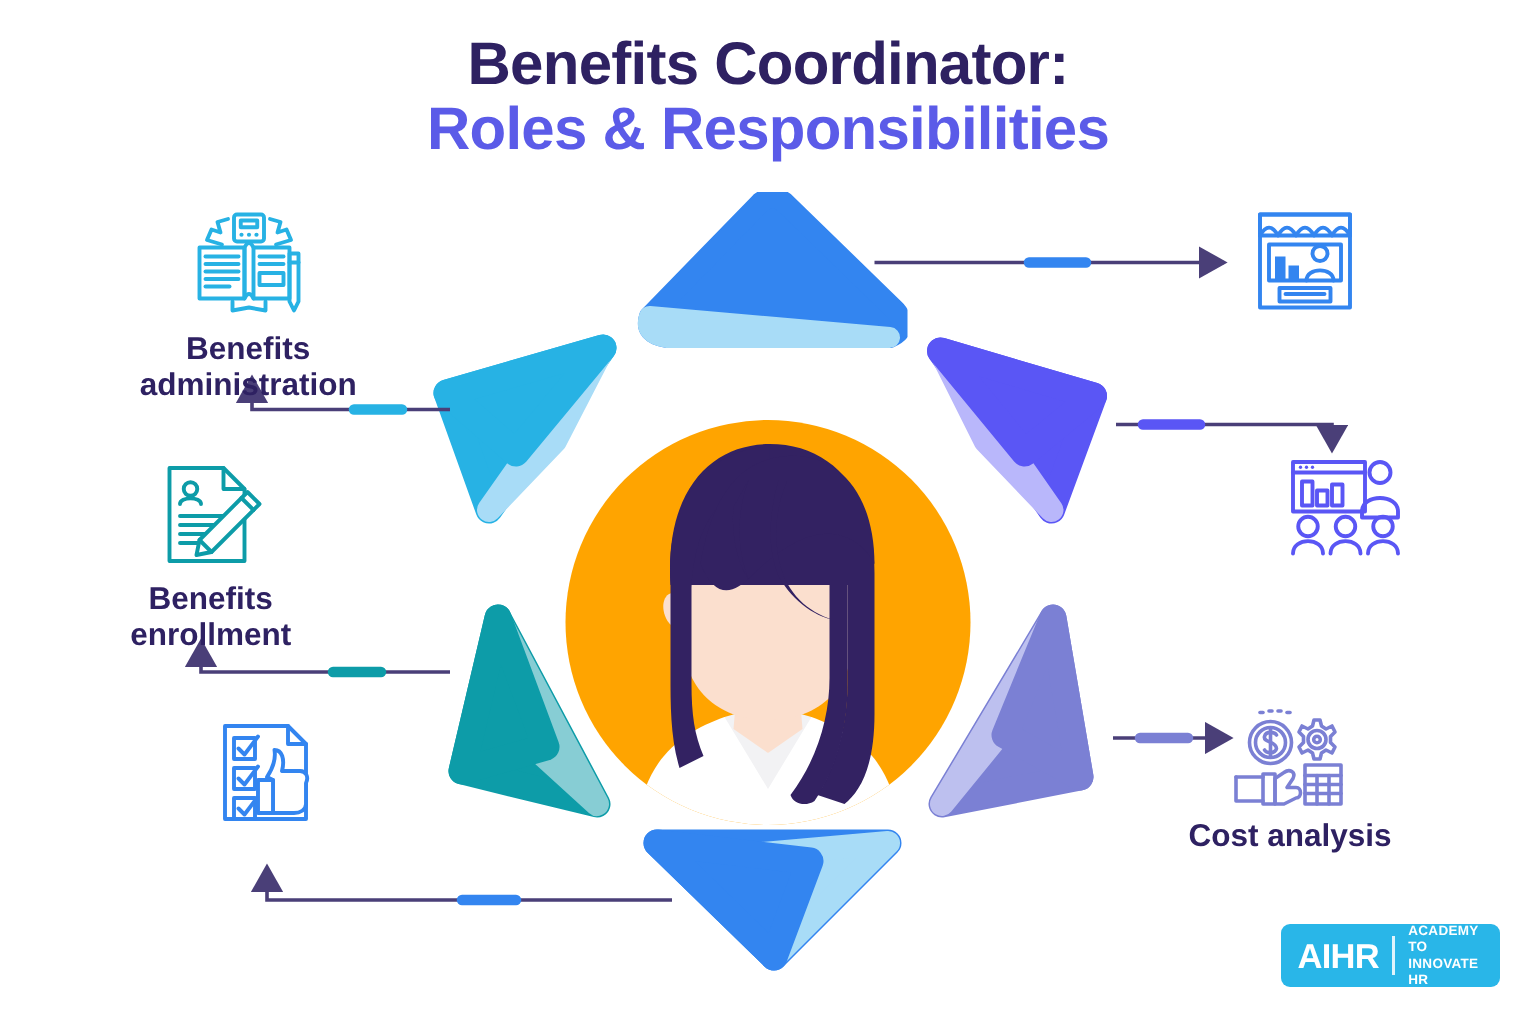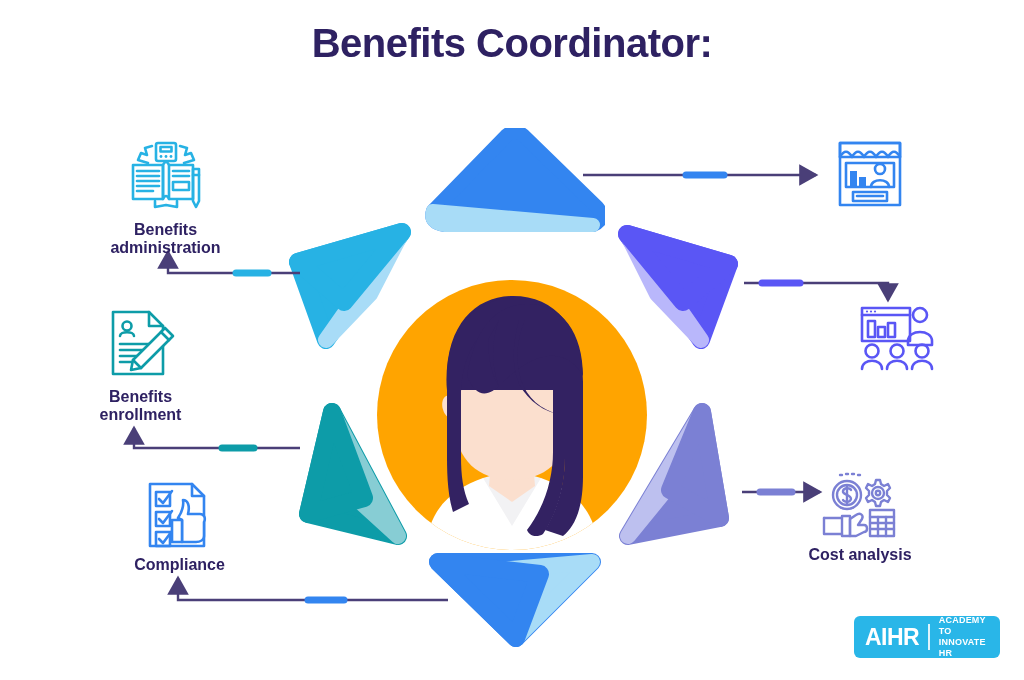--- a/index.html
+++ b/index.html
@@ -52,21 +52,21 @@
     overflow: hidden;
   }
   .person-svg { position: absolute; left: 0; top: 0; }
 
   
   .petal { position: absolute; }
 
   
   .node { position: absolute; }
   .node-label {
-    font-size: 16px;
+    font-size: 21px;
     font-weight: bold;
     color: #2e2162;
     line-height: 1.15;
     text-align: center;
     white-space: pre-line;
   }
   .node-icon { display: block; margin: 0 auto 6px auto; }
 
   .n-ba { left: 58px; top: 139px; width: 215px; }
   .n-be { left: 48px; top: 306px; width: 185px; }
@@ -114,20 +114,21 @@
     white-space: pre-line;
   }
 </style>
 </head>
 <body>
 
 <div id="stage">
 
   <div class="title-block">
     <span class="title-line1">Benefits Coordinator:</span>
+    <span class="title-line2">Roles &amp; Responsibilities</span>
   </div>
 
   <div class="petal" style="left:425px; top:128px;">
     <svg width="180" height="105" viewBox="0 0 180 105">
       <path d="M82 7 Q90 1 98 7 L172 79 Q182 91 168 97 L20 97 Q4 95 8 83 Z" fill="#3385f0" stroke="#3385f0" stroke-width="14" stroke-linejoin="round"></path>
       <path d="M8 83 L168 97 L20 97 Q4 95 8 83 Z" fill="#a8dcf7" stroke="#a8dcf7" stroke-width="14" stroke-linejoin="round"></path>
     </svg>
   </div>
 
   <div class="petal" style="left:284px; top:222px;">
@@ -305,21 +306,20 @@
         <path d="M17 19 L21 23 L30 11"></path>
         <rect x="14" y="32" width="14" height="14"></rect>
         <path d="M17 39 L21 43 L30 31"></path>
         <rect x="14" y="52" width="14" height="14"></rect>
         <path d="M17 59 L21 63 L30 51"></path>
         <path d="M36 38 C40 32 42 26 41 20 C46 20 48 26 46 34 L58 34
                  C62 34 64 38 62 42 L62 56 C62 60 58 62 54 62 L40 62 L40 40 Z" fill="#ffffff"></path>
         <rect x="30" y="40" width="10" height="22" fill="#ffffff"></rect>
       </g>
     </svg>
-    <div class="node-label">Compliance</div>
   </div>
 
   <div class="node n-vm">
     <svg class="node-icon" width="74" height="72" viewBox="0 0 74 72">
       <g fill="none" stroke="#3385f0" stroke-width="2.6" stroke-linejoin="round" stroke-linecap="round">
         <rect x="7" y="4" width="60" height="62"></rect>
         <path d="M7 4 L7 18 L67 18 L67 4 Z"></path>
         <path d="M7 18 C11 11 15 11 19 18 C23 11 27 11 31 18 C35 11 39 11 43 18
                  C47 11 51 11 55 18 C59 11 63 11 67 18"></path>
         <rect x="13" y="24" width="48" height="24"></rect>

